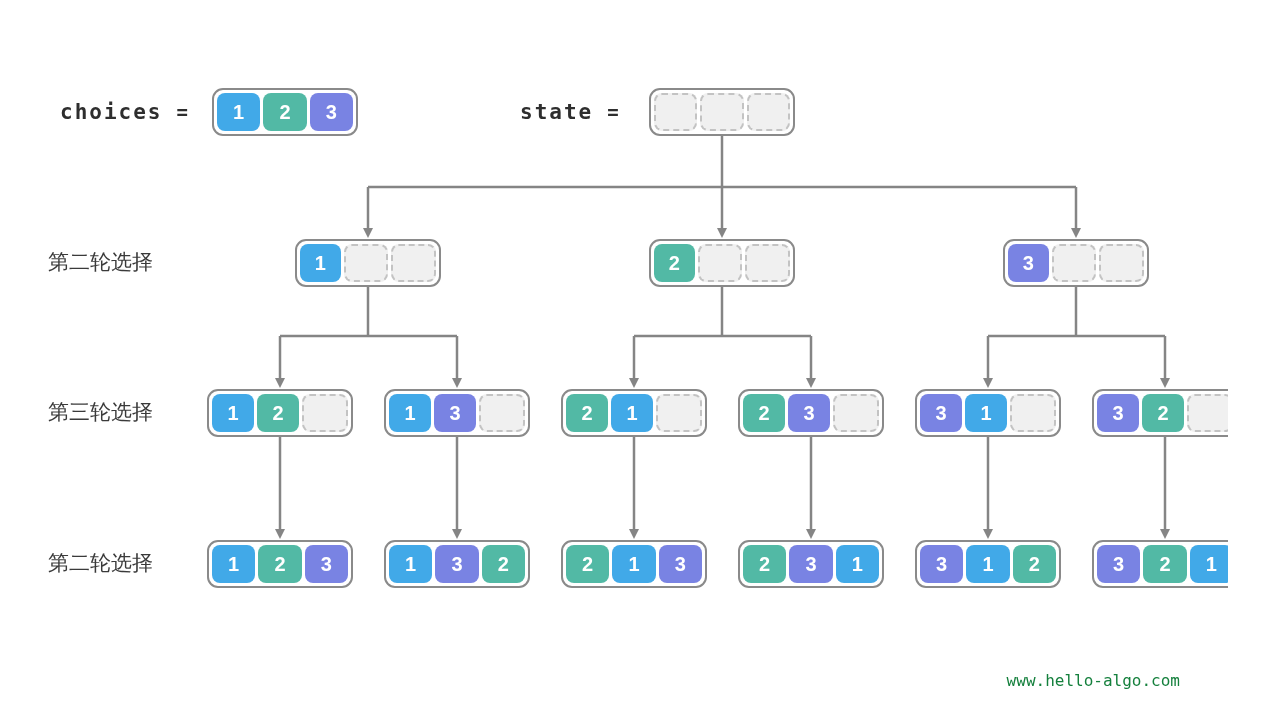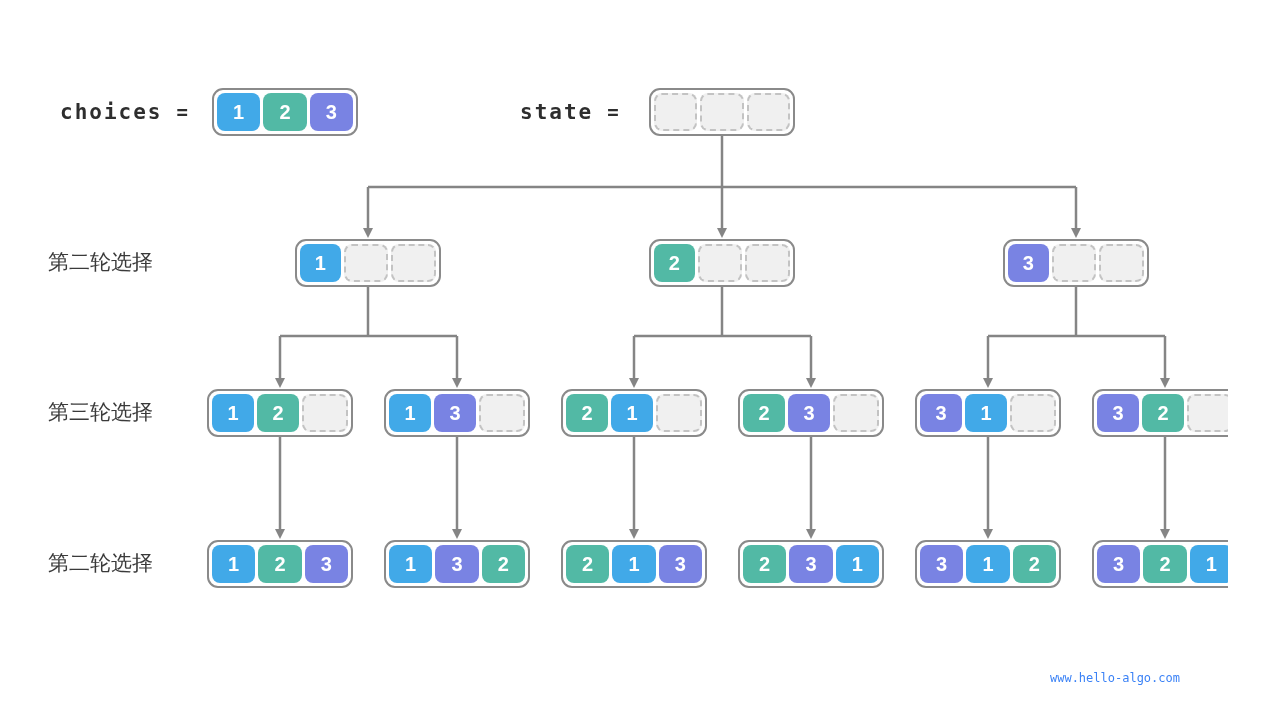--- a/index.html
+++ b/index.html
@@ -69,22 +69,22 @@
     left: 48px;
     font-size: 21px;
     color: #3a3a3a;
     white-space: nowrap;
   }
   .watermark {
     position: absolute;
     right: 48px;
     top: 671px;
     font-family: "DejaVu Sans Mono", "Liberation Mono", monospace;
-    font-size: 12px;
-    color: #3b82f6;
+    font-size: 16px;
+    color: #15803d;
   }
 </style>
 </head>
 <body>
 
 <div id="canvas">
 
   <svg id="arrow-layer" width="1280" height="720" viewBox="0 0 1280 720">
     <defs>
       <marker id="ah" markerUnits="userSpaceOnUse" markerWidth="10" markerHeight="10" refX="2" refY="5" orient="auto">

